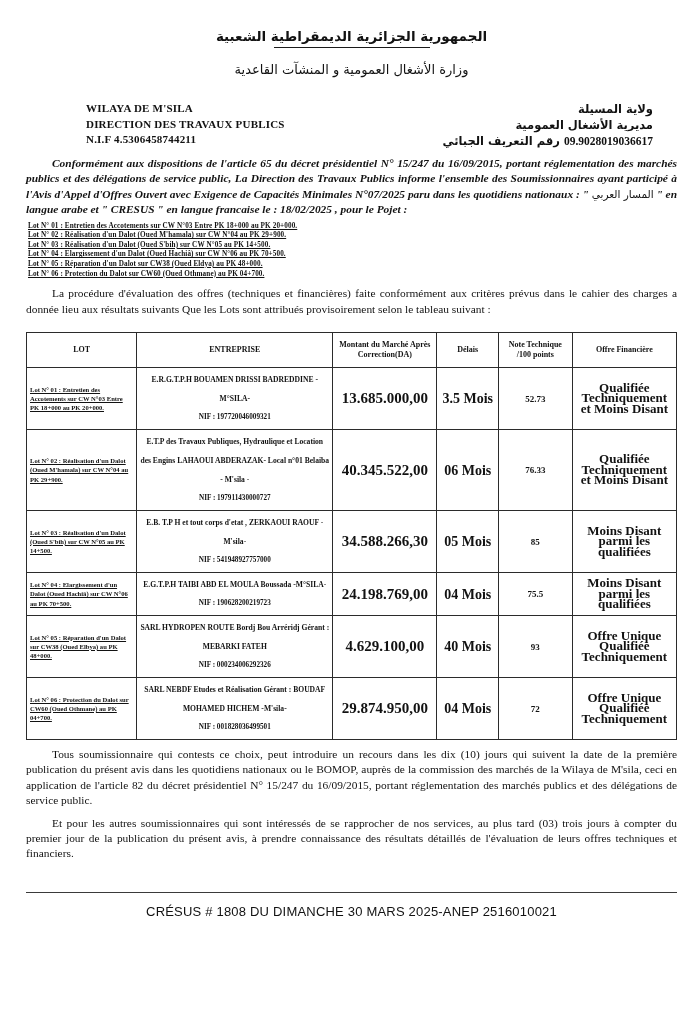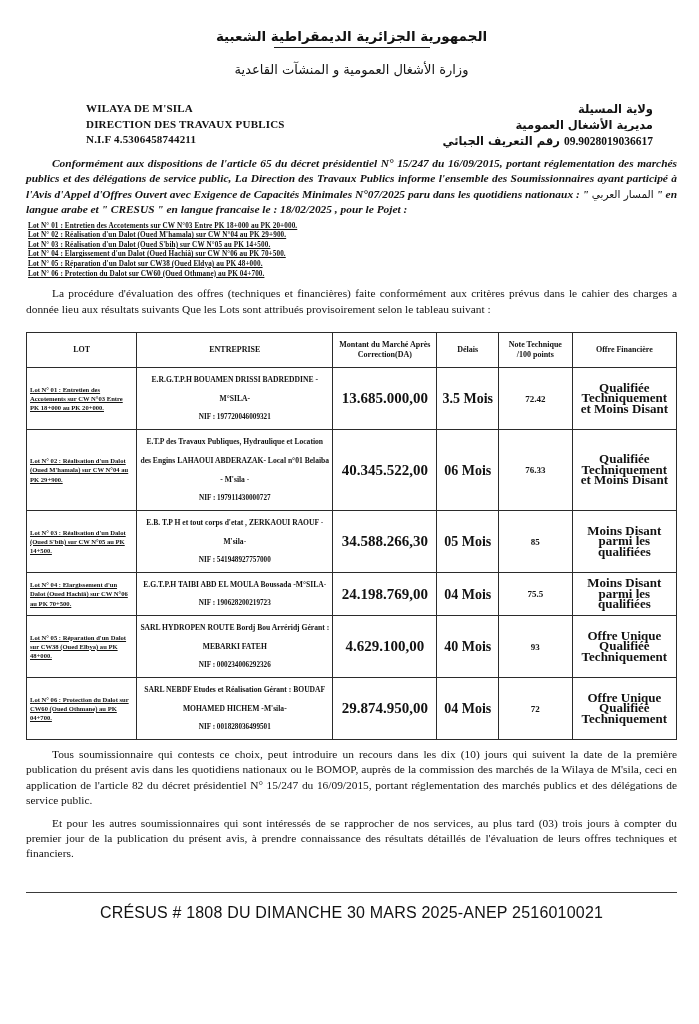--- a/index.html
+++ b/index.html
@@ -187,21 +187,21 @@
   
   .footer-rule {
     width: 100%;
     height: 1px;
     background: #3a3a3a;
     margin-top: 30px;
   }
   .footer-text {
     text-align: center;
     font-family: "Liberation Sans", sans-serif;
-    font-size: 16px;
+    font-size: 13px;
     letter-spacing: 0.2px;
     margin-top: 11px;
   }
 </style>
 </head>
 <body>
 
 <div class="page">
 
   <div class="ar-block">
@@ -259,21 +259,21 @@
     </thead>
     <tbody>
       <tr>
         <td class="lot">Lot N° 01 : Entretien des Accotements sur CW N°03 Entre PK 18+000 au PK 20+000.</td>
         <td class="ent">
           <div>E.R.G.T.P.H BOUAMEN DRISSI BADREDDINE -M°SILA-</div>
           <div class="nif">NIF : 197720046009321</div>
         </td>
         <td class="mnt">13.685.000,00</td>
         <td class="del">3.5 Mois</td>
-        <td class="note">72.42</td>
+        <td class="note">52.73</td>
         <td class="obs">Qualifiée Techniquement et Moins Disant</td>
       </tr>
       <tr>
         <td class="lot">Lot N° 02 : Réalisation d'un Dalot (Oued M'hamala) sur CW N°04 au PK 29+900.</td>
         <td class="ent">
           <div>E.T.P des Travaux Publiques, Hydraulique et Location des Engins LAHAOUI ABDERAZAK- Local n°01 Belaiba - M'sila -</div>
           <div class="nif">NIF : 197911430000727</div>
         </td>
         <td class="mnt">40.345.522,00</td>
         <td class="del">06 Mois</td>

